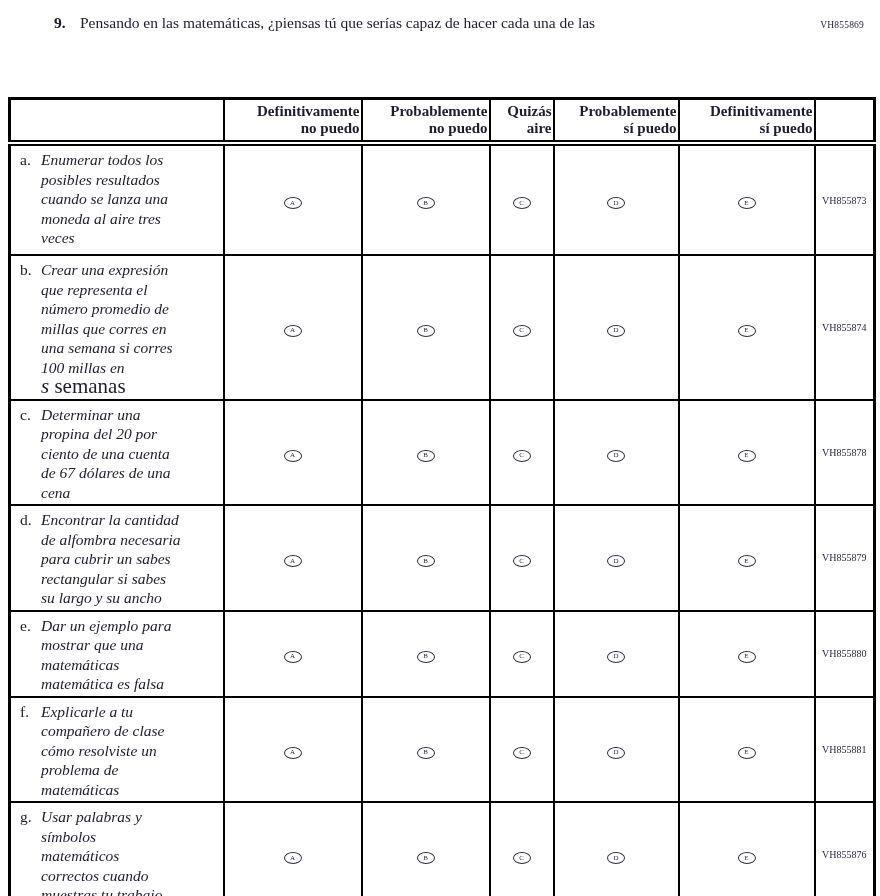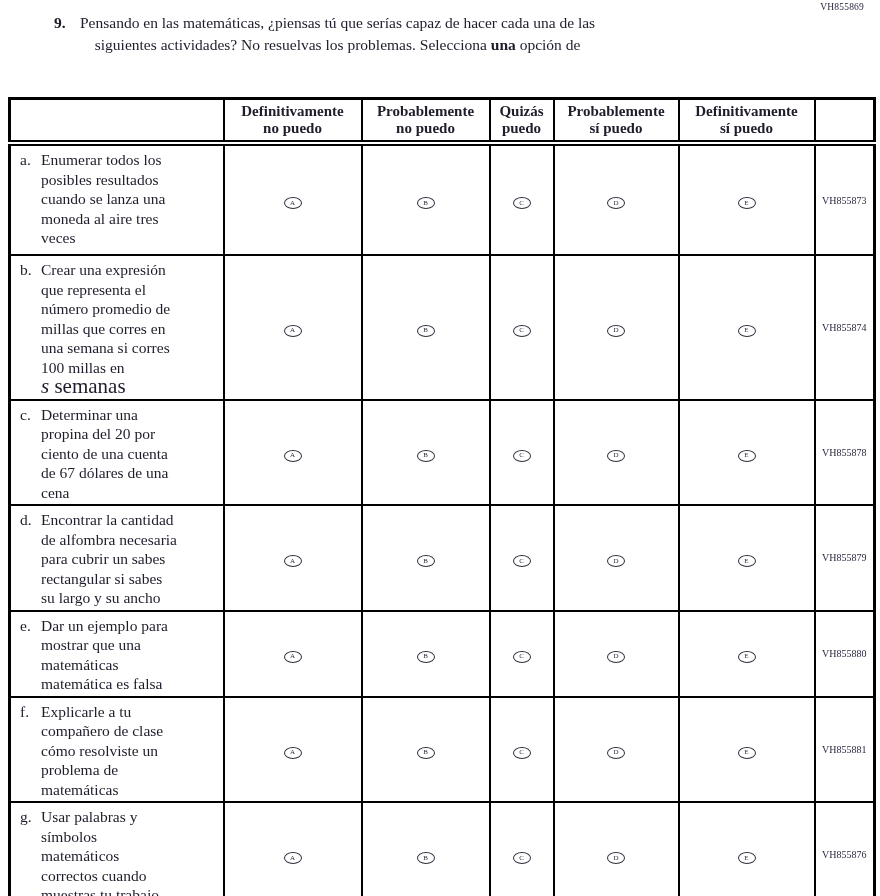--- a/index.html
+++ b/index.html
@@ -4,49 +4,49 @@
 <style>
   html, body { margin: 0; padding: 0; }
   body {
     width: 880px; height: 896px; overflow: hidden; position: relative;
     background: #ffffff; color: #1d1d2b;
     font-family: "Liberation Serif", "DejaVu Serif", serif;
   }
 
   
   .form-code {
-    position: absolute; top: 2px; right: 16px;
+    position: absolute; top: 20px; right: 16px;
     font-size: 9.5px; letter-spacing: 0.2px; color: #2a2a40; text-align: center;
   }
 
   
   .question { position: absolute; left: 54px; top: 12px; display: flex; }
   .qnum { font-weight: bold; font-size: 15.5px; line-height: 21.5px; width: 26px; flex: 0 0 26px; }
   .qtext { font-size: 15.5px; line-height: 21.5px; max-width: 640px; text-align: center; }
   .qtext b { font-weight: bold; }
 
   
   table.grid {
     position: absolute; left: 8px; top: 97px; width: 865px;
     border-collapse: collapse; table-layout: fixed;
     border: 3px solid #000;
   }
   .grid th, .grid td { border: 2px solid #000; padding: 0; }
   .grid thead th {
     border-bottom: 6px double #000;
     font-weight: bold; font-size: 15px; line-height: 17px;
-    text-align: center; vertical-align: middle; padding: 3px 1px;
+    text-align: right; vertical-align: middle; padding: 3px 1px;
   }
   .grid thead th .hline { display: block; }
 
   td.act { vertical-align: top; padding: 4px 6px 2px 9px; }
   .act-flex { display: flex; }
   .rl { flex: 0 0 21px; font-size: 15.5px; line-height: 19.5px; }
   .acol { flex: 1; }
-  .atext { font-size: 15.5px; line-height: 19.5px; white-space: pre-line; }
+  .atext { font-size: 15.5px; line-height: 19.5px; white-space: pre-line; font-style: italic; }
   .aline { font-size: 21px; line-height: 19.5px; }
   .aline i { font-style: italic; }
 
   td.opt { text-align: center; vertical-align: middle; }
   .bubble {
     display: inline-flex; align-items: center; justify-content: center;
     width: 16px; height: 10px; border: 1.2px solid #2e2e3e; border-radius: 50%;
     font-size: 7px; line-height: 1; color: #2e2e3e; cursor: pointer;
     font-family: "Liberation Serif", "DejaVu Serif", serif;
   }
@@ -65,21 +65,20 @@
 </style>
 </head>
 <body>
 
 <div class="form-code">VH855869</div>
 
 <div class="question">
   <span class="qnum">9.</span>
   <div class="qtext">
     <div>Pensando en las matemáticas, ¿piensas tú que serías capaz de hacer cada una de las</div>
-    <div><span>siguientes actividades? No resuelvas los problemas. Selecciona </span><b>una</b><span> opción de</span></div>
   </div>
 </div>
 
 <table class="grid">
   <colgroup>
     <col style="width:214px">
       <col style="width:138px">
       <col style="width:128px">
     <col style="width:64px">
       <col style="width:125px">
@@ -92,21 +91,21 @@
       <th>
           <span class="hline">Definitivamente</span>
           <span class="hline">no puedo</span>
         </th>
       <th>
           <span class="hline">Probablemente</span>
           <span class="hline">no puedo</span>
         </th>
       <th>
           <span class="hline">Quizás</span>
-          <span class="hline">puedo</span>
+          <span class="hline">aire</span>
         </th>
       <th>
           <span class="hline">Probablemente</span>
           <span class="hline">sí puedo</span>
         </th>
       <th>
           <span class="hline">Definitivamente</span>
           <span class="hline">sí puedo</span>
         </th>
       <th></th>

